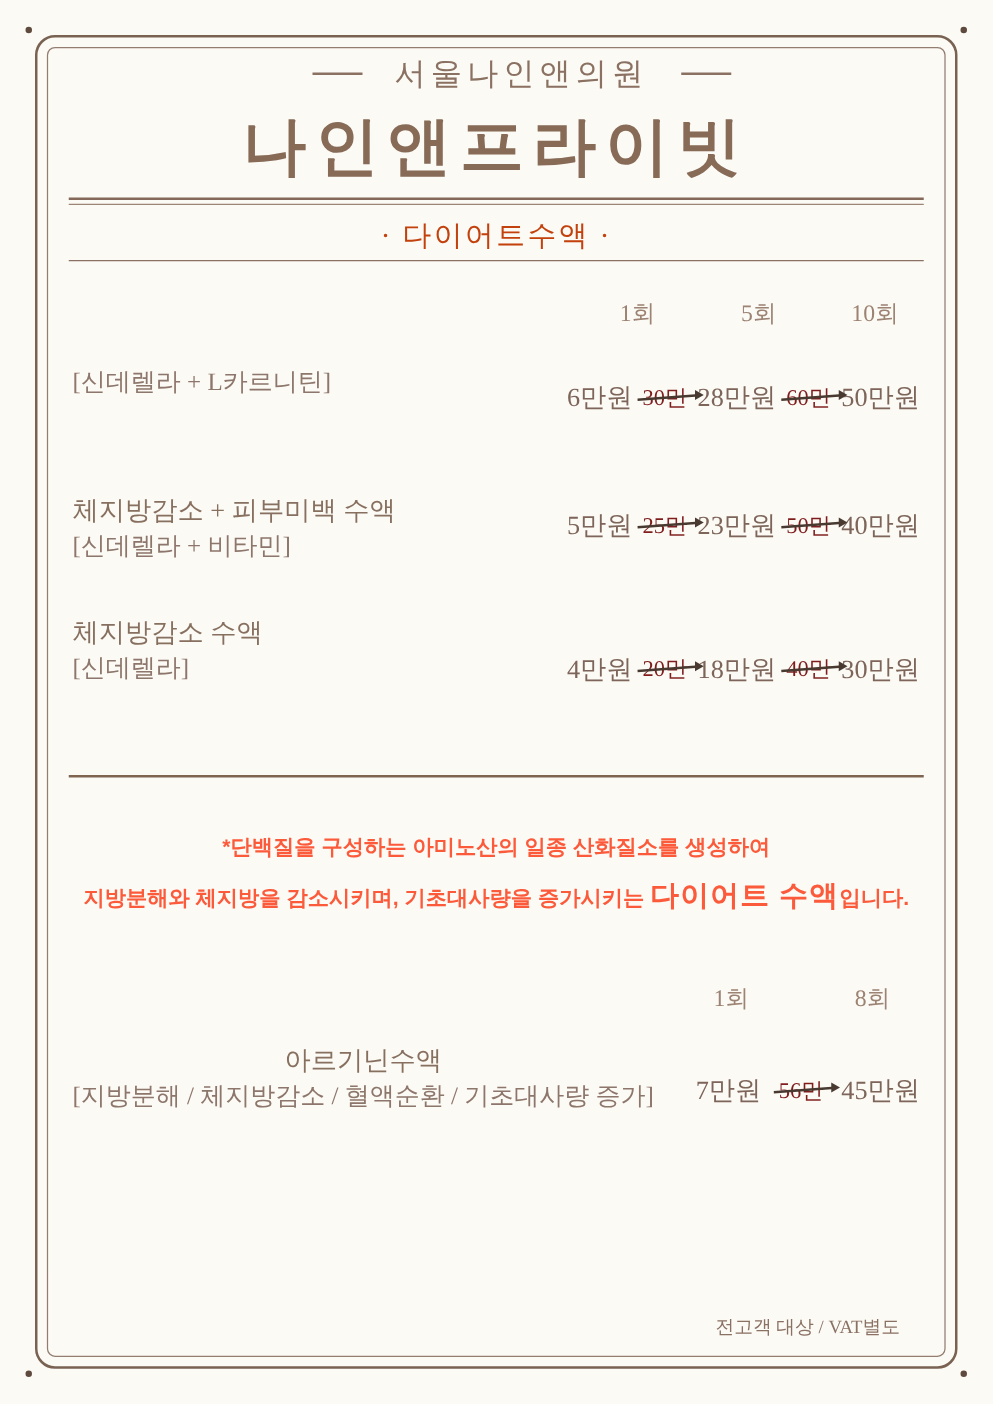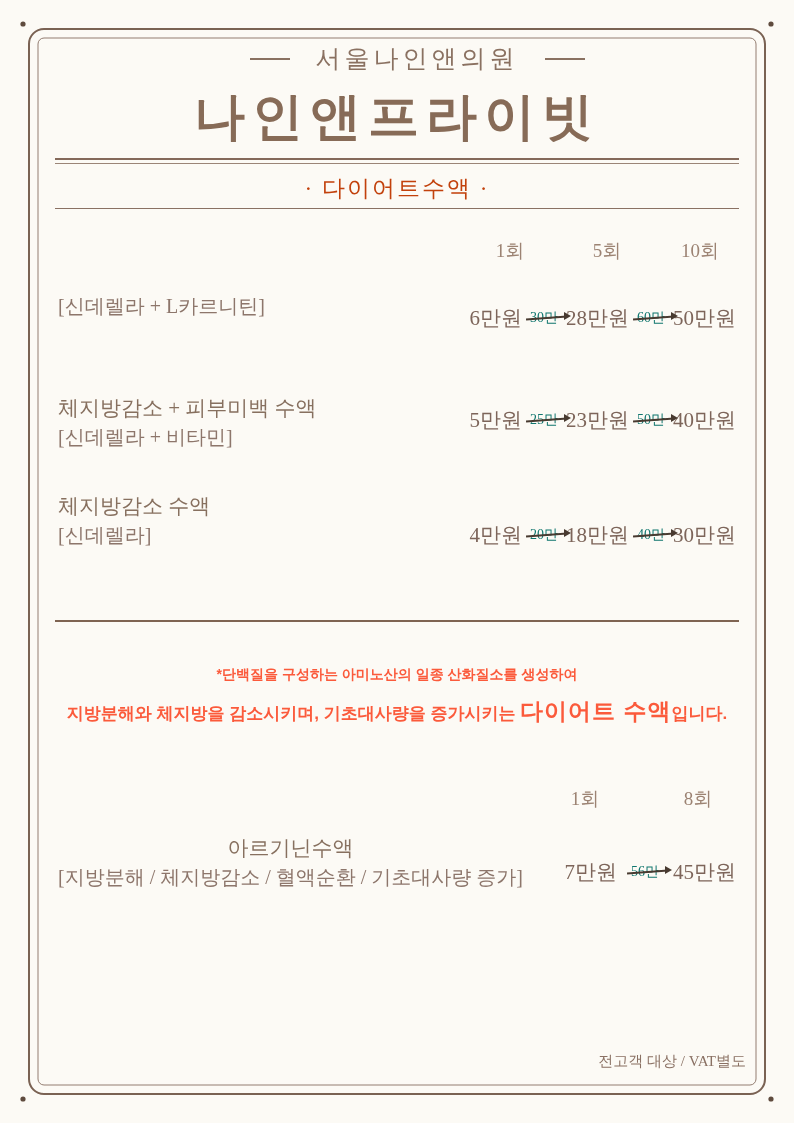--- a/index.html
+++ b/index.html
@@ -34,34 +34,34 @@
 
   
   .svc{position:absolute;left:58px;color:#87705f;}
   .svc-name{font-size:21px;line-height:29px;}
   .svc-sub{font-size:20px;line-height:29px;color:#8d766b;}
 
   
   .price-line{position:absolute;right:58px;height:30px;display:flex;align-items:center;
     gap:7px;font-size:21px;color:#7d655a;white-space:nowrap;}
   .price-line.wide{gap:13px;text-align:right;}
-  .strike{position:relative;display:inline-block;font-size:14px;color:#0f766e;text-decoration:none;padding:0 1px;}
+  .strike{position:relative;display:inline-block;font-size:18px;color:#7f1d1d;text-decoration:none;padding:0 1px;}
   .strike::before{content:"";position:absolute;left:-3px;right:-8px;top:50%;margin-top:-1px;
     border-top:2px solid #483a30;transform:rotate(-4deg);}
   .strike::after{content:"";position:absolute;right:-12px;top:50%;margin-top:-6px;width:0;height:0;
     border-left:7px solid #483a30;border-top:4px solid transparent;border-bottom:4px solid transparent;}
 
   
   .note{position:absolute;top:666px;left:0;width:100%;text-align:center;
     font-family:"Liberation Sans","DejaVu Sans",sans-serif;font-weight:700;color:#fb5a3b;}
-  .note-line1{font-size:14px;margin-bottom:12px;}
+  .note-line1{font-size:17px;margin-bottom:12px;}
   .note-line2{font-size:17px;}
   .note-highlight{font-size:23px;letter-spacing:1px;}
 
-  .footer-note{position:absolute;right:48px;top:1052px;font-size:15px;color:#8a7164;}
+  .footer-note{position:absolute;right:74px;top:1052px;font-size:15px;color:#8a7164;}
 </style>
 </head>
 <body>
 
 <div class="page">
 
   <svg class="frame" width="794" height="1123" viewBox="0 0 794 1123">
     <rect x="29" y="29" width="736" height="1065" rx="15" fill="none" stroke="#7a6253" stroke-width="2"></rect>
     <rect x="38" y="38" width="718" height="1047" rx="6" fill="none" stroke="#937d70" stroke-width="1"></rect>
     <circle cx="23" cy="24" r="2.6" fill="#5f4b3e"></circle>

